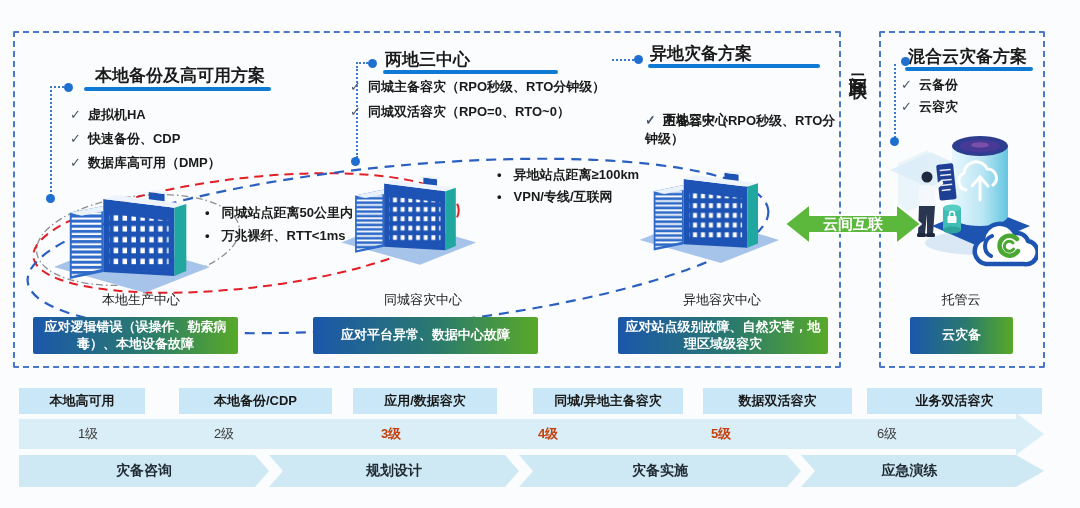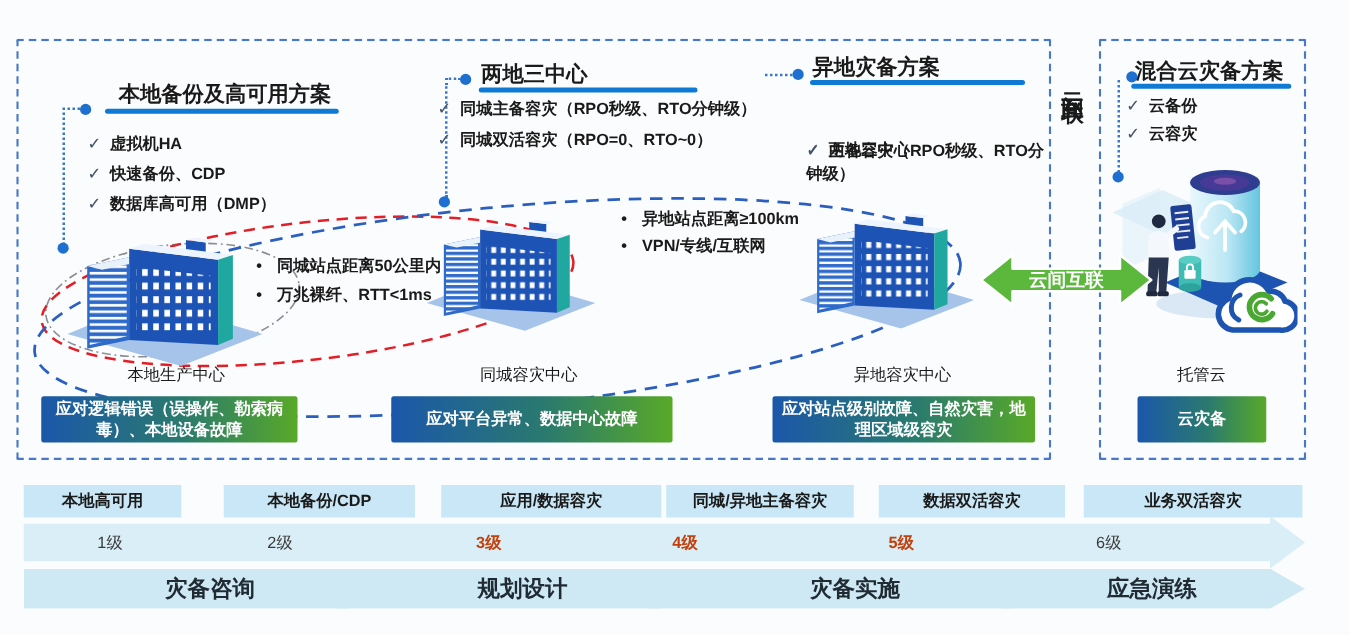--- a/index.html
+++ b/index.html
@@ -33,21 +33,21 @@
   
   .vert-label{position:absolute;writing-mode:vertical-rl;text-orientation:upright;font-size:18px;font-weight:bold;letter-spacing:2px;z-index:4;}
   
   .cap-box{position:absolute;top:388px;height:26px;background:#c9e7f6;display:flex;align-items:center;justify-content:center;
     font-size:13px;font-weight:bold;color:#1a1a1a;z-index:2;}
   .level-band{position:absolute;left:19px;top:419px;width:997px;height:30px;background:#d9eef7;z-index:2;}
   .level-arrow{position:absolute;left:1016px;top:413px;width:0;height:0;border-top:21px solid transparent;border-bottom:21px solid transparent;border-left:28px solid #d9eef7;z-index:2;}
   .level{position:absolute;top:419px;height:30px;line-height:30px;transform:translateX(-50%);font-size:13px;color:#3a3a3a;z-index:3;}
   .level.hl{color:#c2410c;font-weight:bold;}
   .phase{position:absolute;top:455px;height:32px;background:#cfe9f4;display:flex;align-items:center;justify-content:center;
-    font-size:18px;font-weight:bold;color:#1f2a33;z-index:2;padding-left:24px;}
+    font-size:14px;font-weight:bold;color:#1f2a33;z-index:2;}
   .phase.first{clip-path:polygon(0 0,calc(100% - 14px) 0,100% 50%,calc(100% - 14px) 100%,0 100%);}
   .phase.mid{clip-path:polygon(0 0,calc(100% - 14px) 0,100% 50%,calc(100% - 14px) 100%,0 100%,14px 50%);}
   .phase.last{clip-path:polygon(0 0,calc(100% - 28px) 0,100% 50%,calc(100% - 28px) 100%,0 100%,14px 50%);padding-right:26px;box-sizing:border-box;}
   svg{display:block;}
   .z2{z-index:2;} .z3{z-index:3;} .z6{z-index:6;}
 </style>
 </head>
 <body>
 
 <div class="canvas">
@@ -221,21 +221,21 @@
   <div class="scope-bar" style="left:33px;top:317px;width:205px;height:37px;">应对逻辑错误（误操作、勒索病毒）、本地设备故障</div>
   <div class="center-label" style="left:423px;top:291px;">同城容灾中心</div>
   <div class="scope-bar" style="left:313px;top:317px;width:225px;height:37px;">应对平台异常、数据中心故障</div>
   <div class="center-label" style="left:722px;top:291px;">异地容灾中心</div>
   <div class="scope-bar" style="left:618px;top:317px;width:210px;height:37px;">应对站点级别故障、自然灾害，地理区域级容灾</div>
   <div class="center-label" style="left:961px;top:291px;">托管云</div>
   <div class="scope-bar" style="left:910px;top:317px;width:103px;height:37px;">云灾备</div>
 
   <div class="cap-box" style="left:19px;width:126px;">本地高可用</div>
   <div class="cap-box" style="left:179px;width:153px;">本地备份/CDP</div>
-  <div class="cap-box" style="left:353px;width:176px;">应用/数据容灾</div>
+  <div class="cap-box" style="left:353px;width:144px;">应用/数据容灾</div>
   <div class="cap-box" style="left:533px;width:150px;">同城/异地主备容灾</div>
   <div class="cap-box" style="left:703px;width:149px;">数据双活容灾</div>
   <div class="cap-box" style="left:867px;width:175px;">业务双活容灾</div>
 
   <div class="level-band"></div>
   <div class="level-arrow"></div>
   <div class="level" style="left:88px;">1级</div>
   <div class="level" style="left:224px;">2级</div>
   <div class="level hl" style="left:391px;">3级</div>
   <div class="level hl" style="left:548px;">4级</div>

